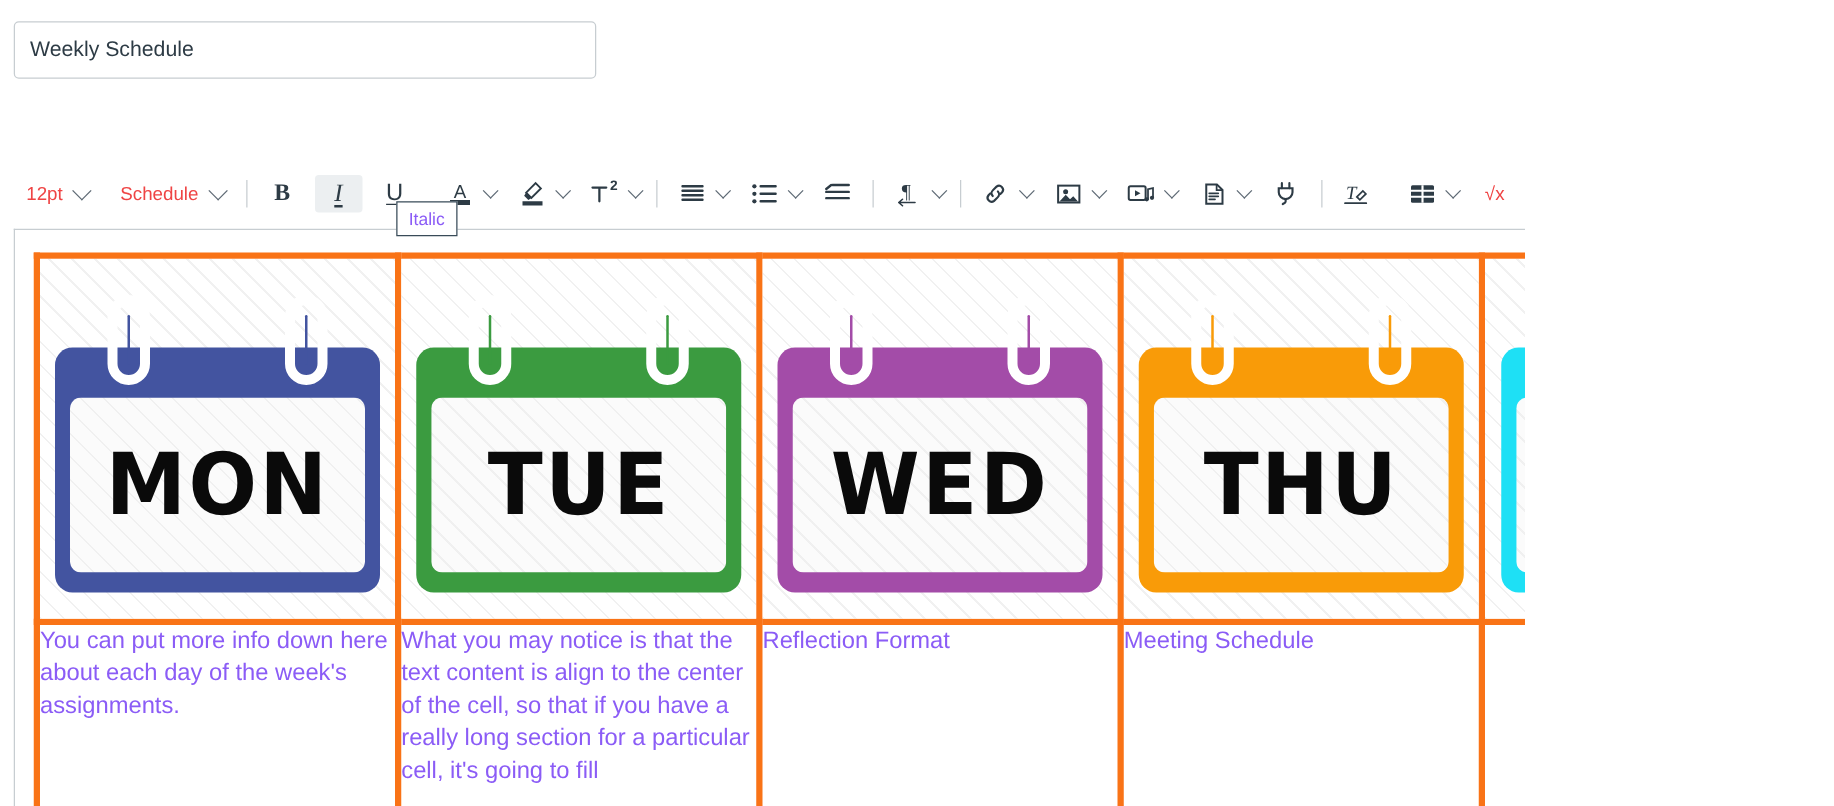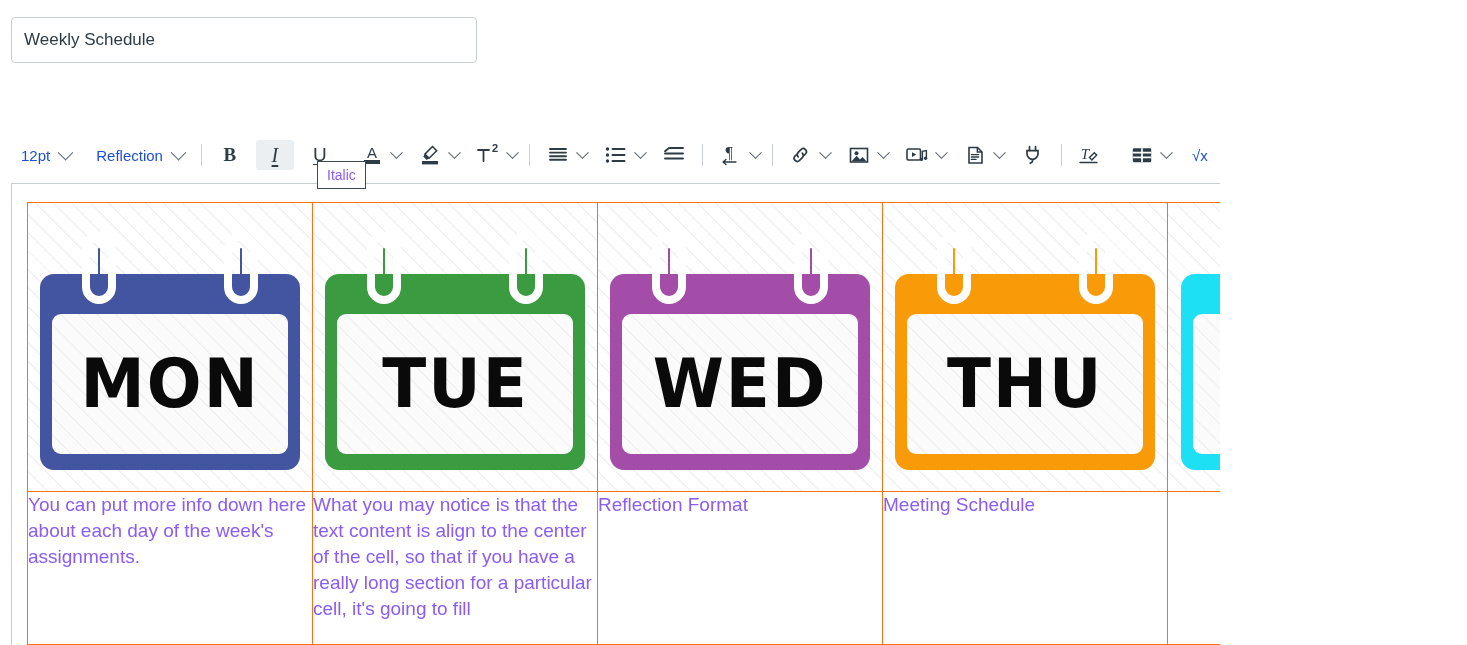--- a/index.html
+++ b/index.html
@@ -115,21 +115,21 @@
     border-right: 1.6px solid #5c6873;
     border-bottom: 1.6px solid #5c6873;
     transform: rotate(45deg) translate(-2px,-2px);
     margin-left: 1px;
     margin-right: 3px;
     flex: none;
   }
   .glyph-b { font-weight: bold; font-size: 19px; font-family: "Liberation Serif", serif; }
   .glyph-i { font-style: italic; font-size: 20px; font-family: "Liberation Serif", serif; text-decoration: underline; text-underline-offset: 3px;}
   .glyph-u { font-size: 19px; text-decoration: underline; text-underline-offset: 3px; }
-  .tb-label { font-size: 15px; color: #1d4ed8; white-space: nowrap; }
+  .tb-label { font-size: 15px; color: #ef4444; white-space: nowrap; }
   svg { display: block; }
 
   
   .tooltip {
     position: absolute;
     left: 317px;
     top: 161px;
     background: #ffffff;
     border: 1px solid #394b58;
     color: #8b5cf6;
@@ -156,21 +156,21 @@
 
   .doc-table {
     position: absolute;
     left: 15px;
     top: 18px;
     width: 1422px;
     border-collapse: collapse;
     table-layout: fixed;
   }
   .doc-table td {
-    border: 1px solid #f97316;
+    border: 5px solid #f97316;
     vertical-align: top;
     padding: 0;
   }
   .img-cell {
     height: 288px;
     position: relative;
     padding: 0;
     overflow: hidden;
   }
   .cal-wrap {
@@ -281,21 +281,21 @@
   <div class="toolbar">
 
     <div class="tb-btn text-btn">
       <span class="tb-label">12pt</span>
       <span class="caret"></span>
     </div>
 
     <div class="tb-gap"></div>
 
     <div class="tb-btn text-btn">
-      <span class="tb-label">Reflection</span>
+      <span class="tb-label">Schedule</span>
       <span class="caret"></span>
     </div>
 
     <div class="tb-sep"></div>
 
     <div class="tb-btn">
       <span class="glyph-b">B</span>
     </div>
 
     <div class="tb-gap"></div>

